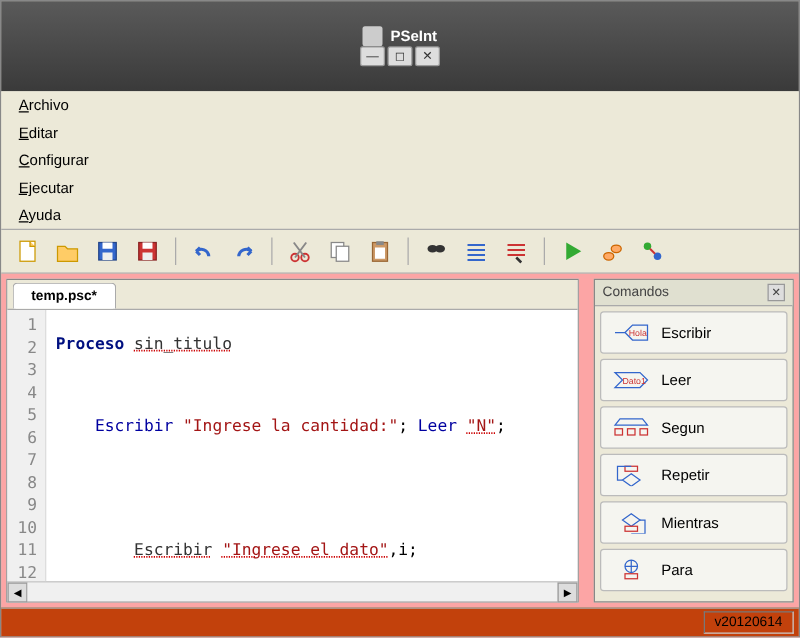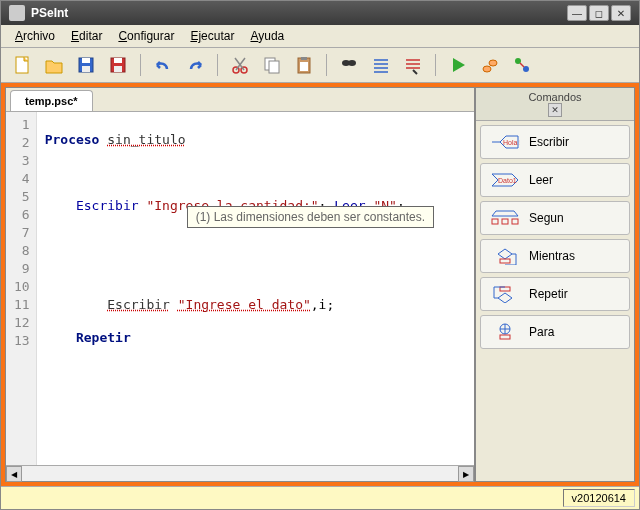--- a/index.html
+++ b/index.html
@@ -1,54 +1,54 @@
 <!DOCTYPE html>
 <html><head>
 <meta charset="utf-8">
 <style>
 * { box-sizing: border-box; margin: 0; padding: 0; }
 body { font-family: sans-serif; font-size: 12px; background: #d4d0c8; width: 640px; height: 510px; overflow: hidden; }
 .window { width: 640px; height: 510px; display: flex; flex-direction: column; border: 1px solid #888; }
-.titlebar { background: linear-gradient(#5a5a5a, #3a3a3a); color: #fff; padding: 4px 8px; display: flex; align-items: center; justify-content: space-between; }
+.titlebar { background: linear-gradient(#5a5a5a, #3a3a3a); color: #fff; padding: 20px 8px; display: flex; align-items: center; justify-content: space-between; flex-direction: column; }
 .titlebar-left { display: flex; align-items: center; gap: 6px; }
 .titlebar-icon { width: 16px; height: 16px; background: #ccc; border-radius: 2px; }
 .titlebar-title { font-weight: bold; }
 .titlebar-buttons { display: flex; gap: 2px; }
 .titlebar-btn { width: 20px; height: 16px; background: #ddd; border: 1px solid #999; border-radius: 2px; display: flex; align-items: center; justify-content: center; font-size: 10px; color: #333; cursor: pointer; }
-.menubar { background: #ece9d8; border-bottom: 1px solid #aaa; padding: 2px 8px; display: flex; gap: 4px; }
+.menubar { background: #ece9d8; border-bottom: 1px solid #aaa; padding: 2px 8px; display: flex; gap: 4px; flex-direction: column; }
 .menu-item { padding: 2px 6px; cursor: pointer; }
 .menu-item u { text-decoration: underline; }
 .toolbar { background: #ece9d8; border-bottom: 1px solid #aaa; padding: 4px 8px; display: flex; gap: 6px; align-items: center; }
 .tb-btn { width: 26px; height: 26px; display: flex; align-items: center; justify-content: center; cursor: pointer; border-radius: 3px; }
 .tb-sep { width: 1px; height: 22px; background: #aaa; margin: 0 3px; }
-.main { flex: 1; display: flex; overflow: hidden; background: #f97316; padding: 4px; gap: 0; }
+.main { flex: 1; display: flex; overflow: hidden; background: #fca5a5; padding: 4px; gap: 12px; }
 .editor-area { flex: 1; display: flex; flex-direction: column; background: #fff; border: 1px solid #888; }
 .tabbar { display: flex; background: #ece9d8; border-bottom: 1px solid #aaa; }
 .tab { padding: 4px 14px; background: #fff; border: 1px solid #aaa; border-bottom: none; border-radius: 4px 4px 0 0; font-weight: bold; margin: 2px 2px 0 4px; font-size: 11px; }
 .code-container { flex: 1; display: flex; background: #fff; font-family: monospace; font-size: 13px; overflow: hidden; position: relative; }
 .gutter { background: #f0f0f0; color: #888; padding: 4px 6px 4px 8px; text-align: right; border-right: 1px solid #ddd; user-select: none; }
 .gutter div { height: 18px; line-height: 18px; }
 .code { padding: 4px 8px; flex: 1; white-space: pre; position: relative; }
 .code-line { height: 18px; line-height: 18px; }
 .kw { color: #001080; font-weight: bold; }
 .kw2 { color: #0000a0; }
 .ident { color: #333; text-decoration: underline dotted #c00; }
 .str { color: #a31515; }
 .err { color: #a31515; text-decoration: underline dotted #c00; }
 .tooltip { position: absolute; left: 150px; top: 94px; background: #fffff0; border: 1px solid #666; padding: 3px 8px; font-size: 12px; color: #666; font-family: sans-serif; z-index: 10; }
 .scrollbar-h { height: 16px; background: #e8e8e8; border-top: 1px solid #aaa; display: flex; }
 .sb-btn { width: 16px; height: 16px; background: #ddd; border: 1px solid #999; display: flex; align-items: center; justify-content: center; font-size: 8px; cursor: pointer; }
 .sb-track { flex: 1; background: #f0f0f0; }
 .sidebar { width: 160px; background: #ece9d8; border: 1px solid #888; display: flex; flex-direction: column; }
-.sidebar-head { padding: 3px 6px; font-size: 11px; color: #444; background: #e0e0d0; border-bottom: 1px solid #aaa; display: flex; justify-content: space-between; align-items: center; flex-direction: column; }
+.sidebar-head { padding: 3px 6px; font-size: 11px; color: #444; background: #e0e0d0; border-bottom: 1px solid #aaa; display: flex; justify-content: space-between; align-items: center; }
 .sidebar-close { width: 14px; height: 14px; border: 1px solid #999; background: #ddd; font-size: 9px; display: flex; align-items: center; justify-content: center; cursor: pointer; }
 .sidebar-body { flex: 1; padding: 4px; display: flex; flex-direction: column; gap: 4px; overflow-y: auto; }
 .cmd-btn { display: flex; align-items: center; gap: 8px; padding: 6px 8px; background: #f5f5f0; border: 1px solid #bbb; border-radius: 3px; cursor: pointer; font-size: 12px; }
 .cmd-ico { width: 32px; height: 20px; display: flex; align-items: center; justify-content: center; }
-.statusbar { background: #fef9c3; border-top: 1px solid #aaa; padding: 2px 4px; display: flex; }
+.statusbar { background: #c2410c; border-top: 1px solid #aaa; padding: 2px 4px; display: flex; }
 .status-cell { border: 1px inset #ccc; padding: 2px 8px; font-size: 11px; margin-left: auto; }
 svg { display: block; }
 </style>
 </head>
 <body>
 
 <div class="window">
   <div class="titlebar">
     <div class="titlebar-left">
       <div class="titlebar-icon"></div>
@@ -193,21 +193,20 @@
 <div class="code-line"><span class="kw">Proceso</span> <span class="ident">sin_titulo</span></div>
 <div class="code-line"></div>
 <div class="code-line">    <span class="kw2">Escribir</span> <span class="str">"Ingrese la cantidad:"</span><span>;</span> <span class="kw2">Leer</span> <span class="err">"N"</span><span>;</span></div>
 <div class="code-line"></div>
 <div class="code-line"></div>
 <div class="code-line">        <span class="kw2 ident">Escribir</span> <span class="err">"Ingrese el dato"</span><span>,i;</span></div>
 <div class="code-line">    <span class="kw">Repetir</span></div>
 <div class="code-line"></div>
 
 
-          <div class="tooltip">(1) Las dimensiones deben ser constantes.</div>
         </div>
       </div>
       <div class="scrollbar-h">
         <div class="sb-btn">◀</div>
         <div class="sb-track"></div>
         <div class="sb-btn">▶</div>
       </div>
     </div>
 
     <div class="sidebar">
@@ -241,40 +240,40 @@
                 <rect x="2" y="10" width="6" height="5" fill="none" stroke="#c33"></rect>
                 <rect x="12" y="10" width="6" height="5" fill="none" stroke="#c33"></rect>
                 <rect x="22" y="10" width="6" height="5" fill="none" stroke="#c33"></rect>
               </svg>
             </span>
             <span>Segun</span>
           </div>
         <div class="cmd-btn">
             <span class="cmd-ico">
               <svg width="30" height="18">
+                <rect x="10" y="2" width="10" height="4" fill="none" stroke="#c33"></rect>
+                <path d="M15 8l7 5-7 5-7-5z" fill="none" stroke="#36c"></path>
+                <path d="M8 13H4V2h11" fill="none" stroke="#36c"></path>
+              </svg>
+            </span>
+            <span>Repetir</span>
+          </div>
+        <div class="cmd-btn">
+            <span class="cmd-ico">
+              <svg width="30" height="18">
                 <path d="M15 2l7 5-7 5-7-5z" fill="none" stroke="#36c"></path>
                 <rect x="10" y="12" width="10" height="4" fill="none" stroke="#c33"></rect>
                 <path d="M22 7h4v11h-11" fill="none" stroke="#36c"></path>
               </svg>
             </span>
             <span>Mientras</span>
           </div>
         <div class="cmd-btn">
             <span class="cmd-ico">
               <svg width="30" height="18">
-                <rect x="10" y="2" width="10" height="4" fill="none" stroke="#c33"></rect>
-                <path d="M15 8l7 5-7 5-7-5z" fill="none" stroke="#36c"></path>
-                <path d="M8 13H4V2h11" fill="none" stroke="#36c"></path>
-              </svg>
-            </span>
-            <span>Repetir</span>
-          </div>
-        <div class="cmd-btn">
-            <span class="cmd-ico">
-              <svg width="30" height="18">
                 <circle cx="15" cy="6" r="5" fill="none" stroke="#36c"></circle>
                 <path d="M10 6h10M15 1v10" stroke="#36c"></path>
                 <rect x="10" y="12" width="10" height="4" fill="none" stroke="#c33"></rect>
               </svg>
             </span>
             <span>Para</span>
           </div>
       </div>
     </div>
   </div>

